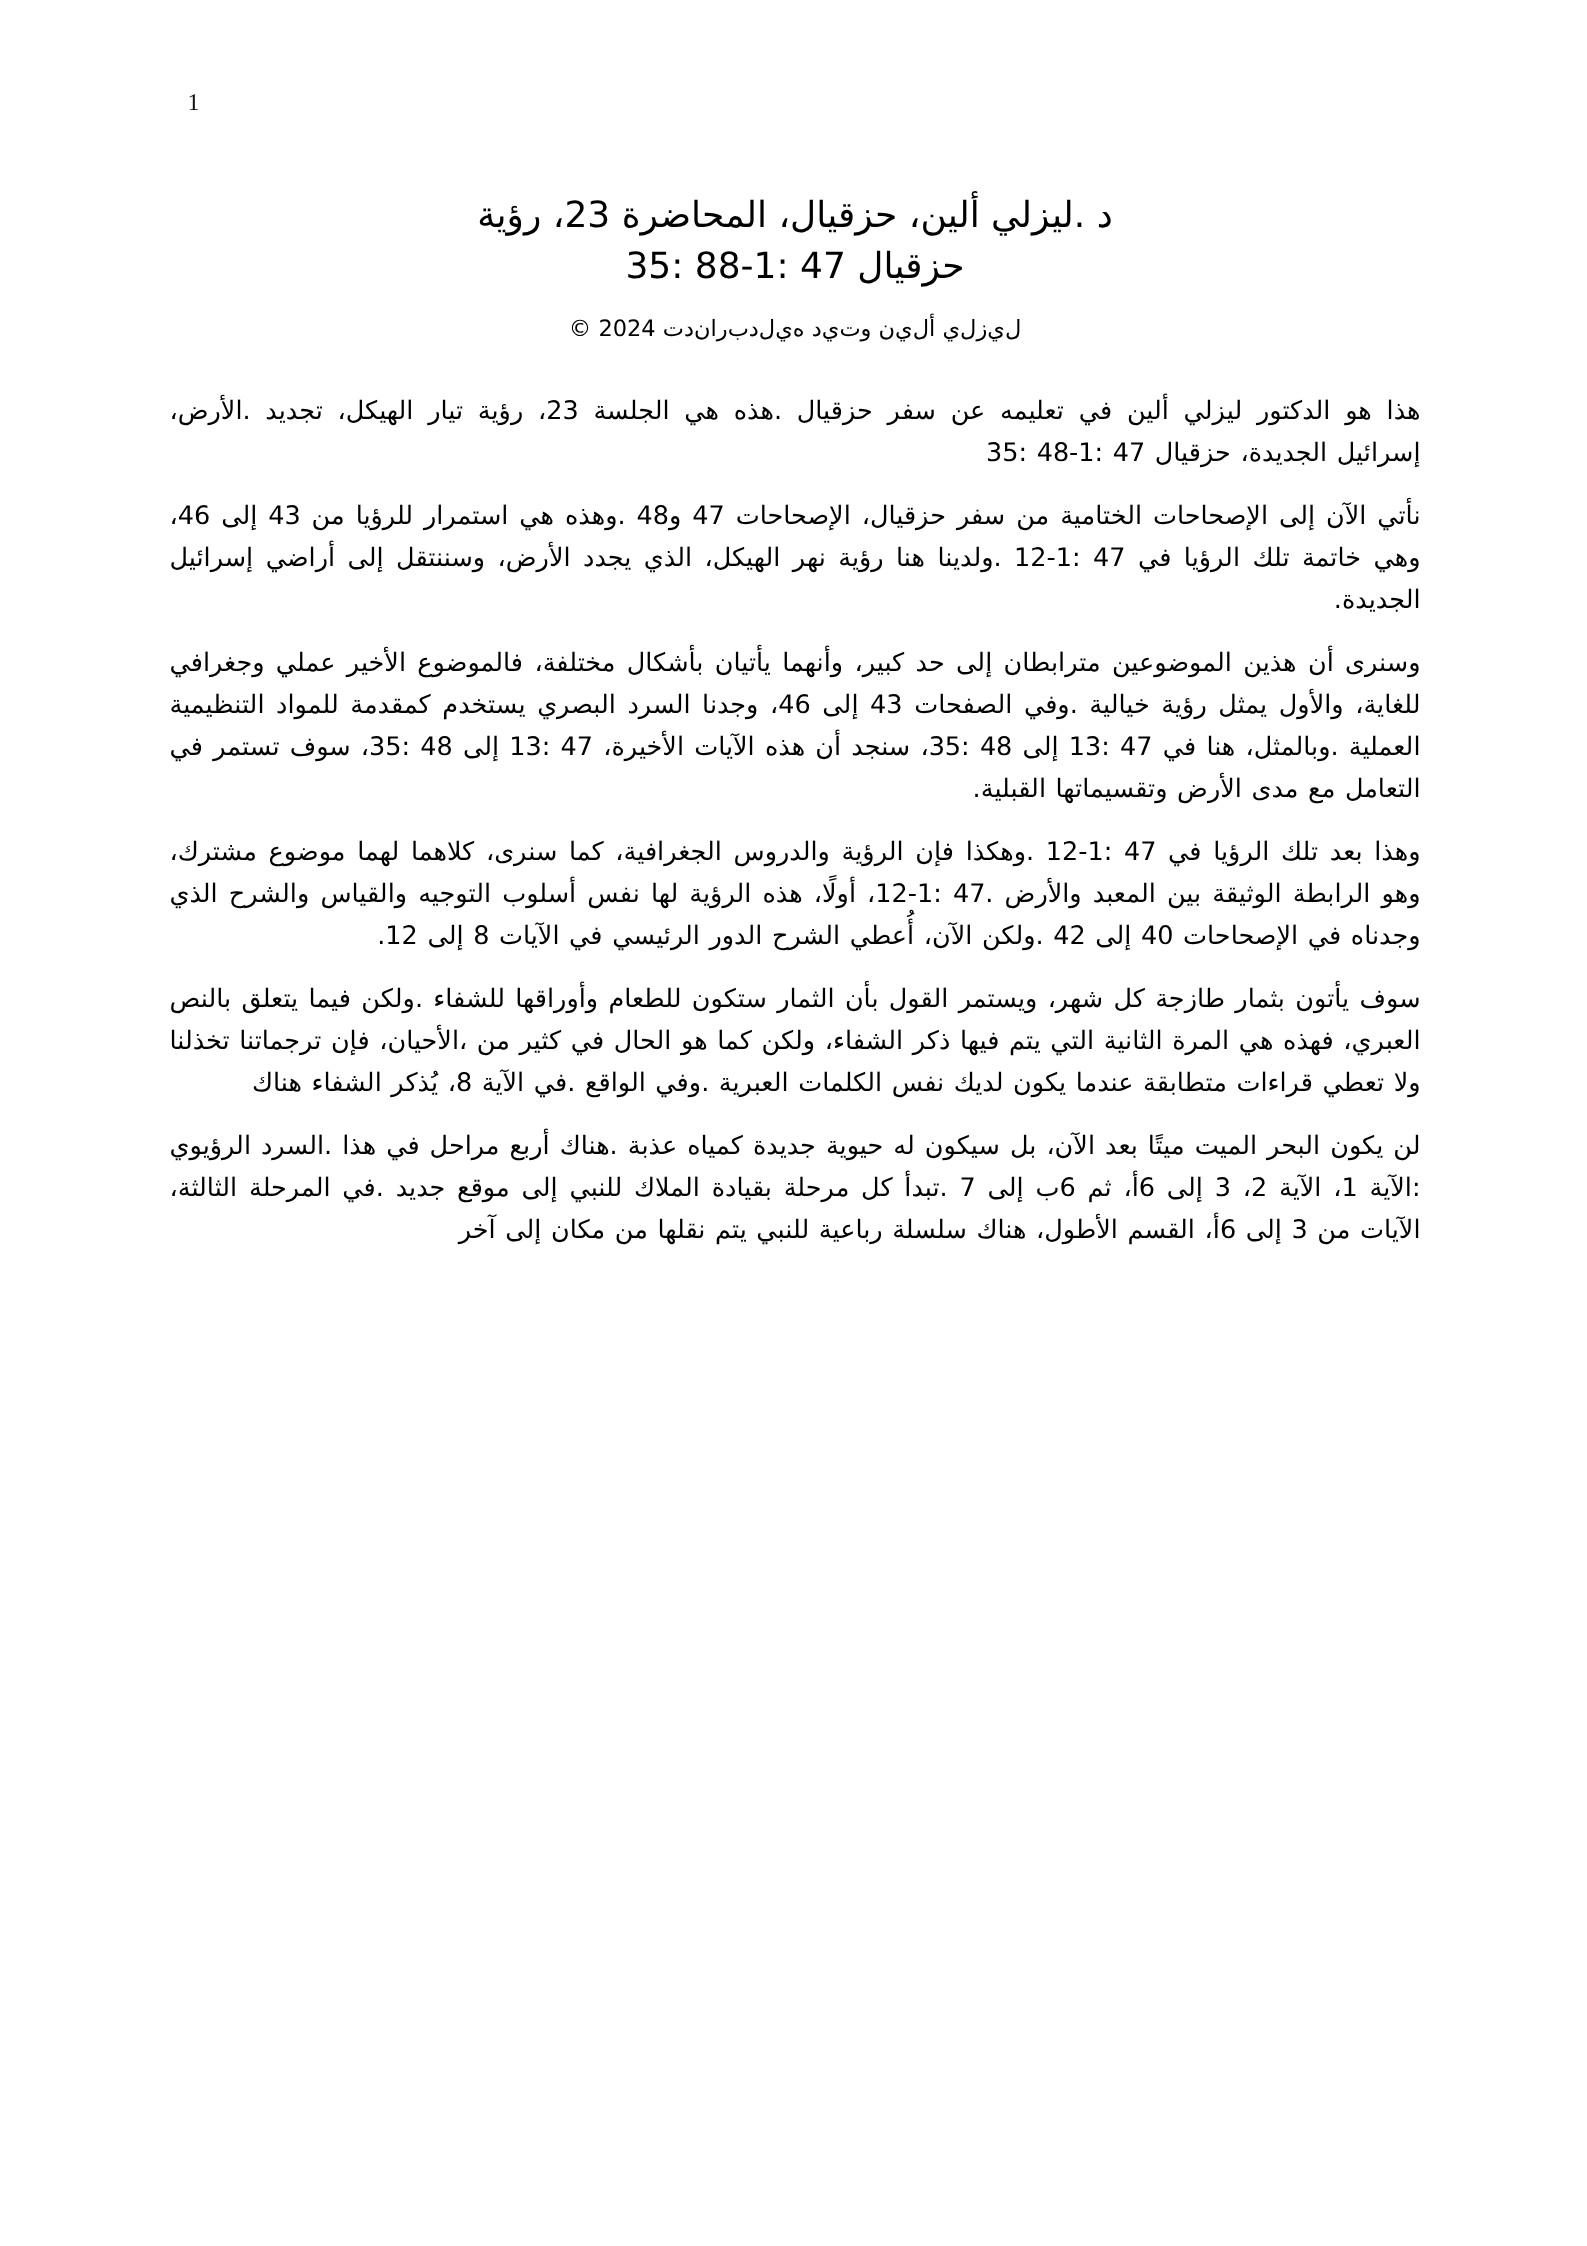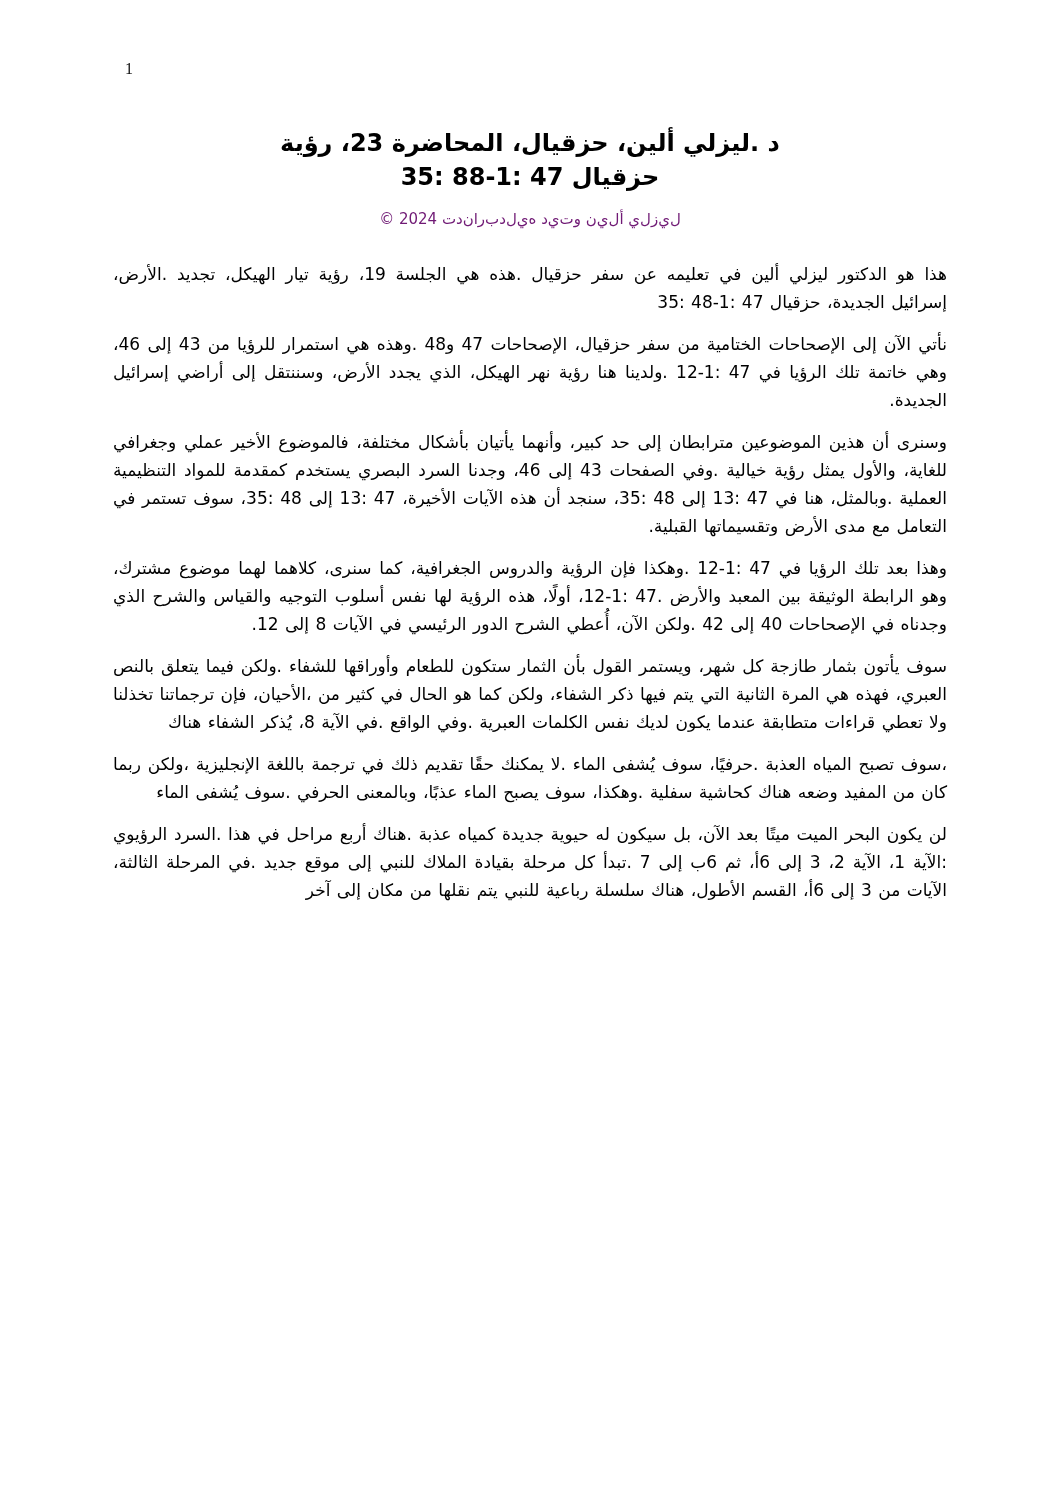--- a/index.html
+++ b/index.html
@@ -23,35 +23,35 @@
     font-family: "Liberation Serif", serif;
     font-size: 16px;
     color: #111111;
   }
   .content {
     padding: 126px 111px 0 113px;
   }
   .title-block {
     direction: rtl;
     text-align: center;
-    font-weight: bold;
+    font-weight: normal;
     font-size: 24px;
     line-height: 34px;
     color: #000000;
   }
   .title-line {
     white-space: nowrap;
   }
   .copyright {
     direction: rtl;
     text-align: center;
     font-size: 15px;
     line-height: 22px;
     margin-top: 14px;
-    color: #701a75;
+    color: #000000;
   }
   .body-text {
     direction: rtl;
     margin-top: 30px;
   }
   .para {
     font-size: 17px;
     line-height: 28px;
     text-align: justify;
     text-align-last: right;
@@ -69,23 +69,22 @@
   <div class="content">
 
     <header class="title-block">
       <div class="title-line">د .ليزلي ألين، حزقيال، المحاضرة 23، رؤية</div>
       <div class="title-line">حزقيال ⁦35: 88-1: 47⁩</div>
     </header>
 
     <div class="copyright">ل‌ي‌ز‌ل‌ي أ‌ل‌ي‌ن و‌ت‌ي‌د ه‌ي‌ل‌د‌ب‌ر‌ا‌ن‌د‌ت 2024 ©</div>
 
     <main class="body-text">
-      <p class="para">هذا هو الدكتور ليزلي ألين في تعليمه عن سفر حزقيال .هذه هي الجلسة 19، رؤية تيار الهيكل، تجديد .الأرض، إسرائيل الجديدة، حزقيال ⁦35: 48-1: 47⁩</p>
+      <p class="para">هذا هو الدكتور ليزلي ألين في تعليمه عن سفر حزقيال .هذه هي الجلسة 23، رؤية تيار الهيكل، تجديد .الأرض، إسرائيل الجديدة، حزقيال ⁦35: 48-1: 47⁩</p>
       <p class="para">نأتي الآن إلى الإصحاحات الختامية من سفر حزقيال، الإصحاحات 47 و48 .وهذه هي استمرار للرؤيا من 43 إلى 46، وهي خاتمة تلك الرؤيا في ⁦12-1: 47⁩ .ولدينا هنا رؤية نهر الهيكل، الذي يجدد الأرض، وسننتقل إلى أراضي إسرائيل الجديدة.</p>
       <p class="para">وسنرى أن هذين الموضوعين مترابطان إلى حد كبير، وأنهما يأتيان بأشكال مختلفة، فالموضوع الأخير عملي وجغرافي للغاية، والأول يمثل رؤية خيالية .وفي الصفحات 43 إلى 46، وجدنا السرد البصري يستخدم كمقدمة للمواد التنظيمية العملية .وبالمثل، هنا في ⁦13: 47⁩ إلى ⁦35: 48⁩، سنجد أن هذه الآيات الأخيرة، ⁦13: 47⁩ إلى ⁦35: 48⁩، سوف تستمر في التعامل مع مدى الأرض وتقسيماتها القبلية.</p>
       <p class="para">وهذا بعد تلك الرؤيا في ⁦12-1: 47⁩ .وهكذا فإن الرؤية والدروس الجغرافية، كما سنرى، كلاهما لهما موضوع مشترك، وهو الرابطة الوثيقة بين المعبد والأرض .⁦12-1: 47⁩، أولًا، هذه الرؤية لها نفس أسلوب التوجيه والقياس والشرح الذي وجدناه في الإصحاحات 40 إلى 42 .ولكن الآن، أُعطي الشرح الدور الرئيسي في الآيات 8 إلى 12.</p>
       <p class="para">سوف يأتون بثمار طازجة كل شهر، ويستمر القول بأن الثمار ستكون للطعام وأوراقها للشفاء .ولكن فيما يتعلق بالنص العبري، فهذه هي المرة الثانية التي يتم فيها ذكر الشفاء، ولكن كما هو الحال في كثير من ،الأحيان، فإن ترجماتنا تخذلنا ولا تعطي قراءات متطابقة عندما يكون لديك نفس الكلمات العبرية .وفي الواقع .في الآية 8، يُذكر الشفاء هناك</p>
-      <p class="para">،سوف تصبح المياه العذبة  .حرفيًا، سوف يُشفى الماء .لا يمكنك حقًا تقديم ذلك في ترجمة باللغة الإنجليزية ،ولكن ربما كان من المفيد وضعه هناك كحاشية سفلية .وهكذا، سوف يصبح الماء عذبًا، وبالمعنى الحرفي .سوف يُشفى الماء</p>
       <p class="para">لن يكون البحر الميت ميتًا بعد الآن، بل سيكون له حيوية جديدة كمياه عذبة .هناك أربع مراحل في هذا .السرد الرؤيوي :الآية 1، الآية 2، 3 إلى 6أ، ثم 6ب إلى 7 .تبدأ كل مرحلة بقيادة الملاك للنبي إلى موقع جديد .في المرحلة الثالثة، الآيات من 3 إلى 6أ، القسم الأطول، هناك سلسلة رباعية للنبي يتم نقلها من مكان إلى آخر</p>
     </main>
 
   </div>
 </div>
 
 </body></html>

